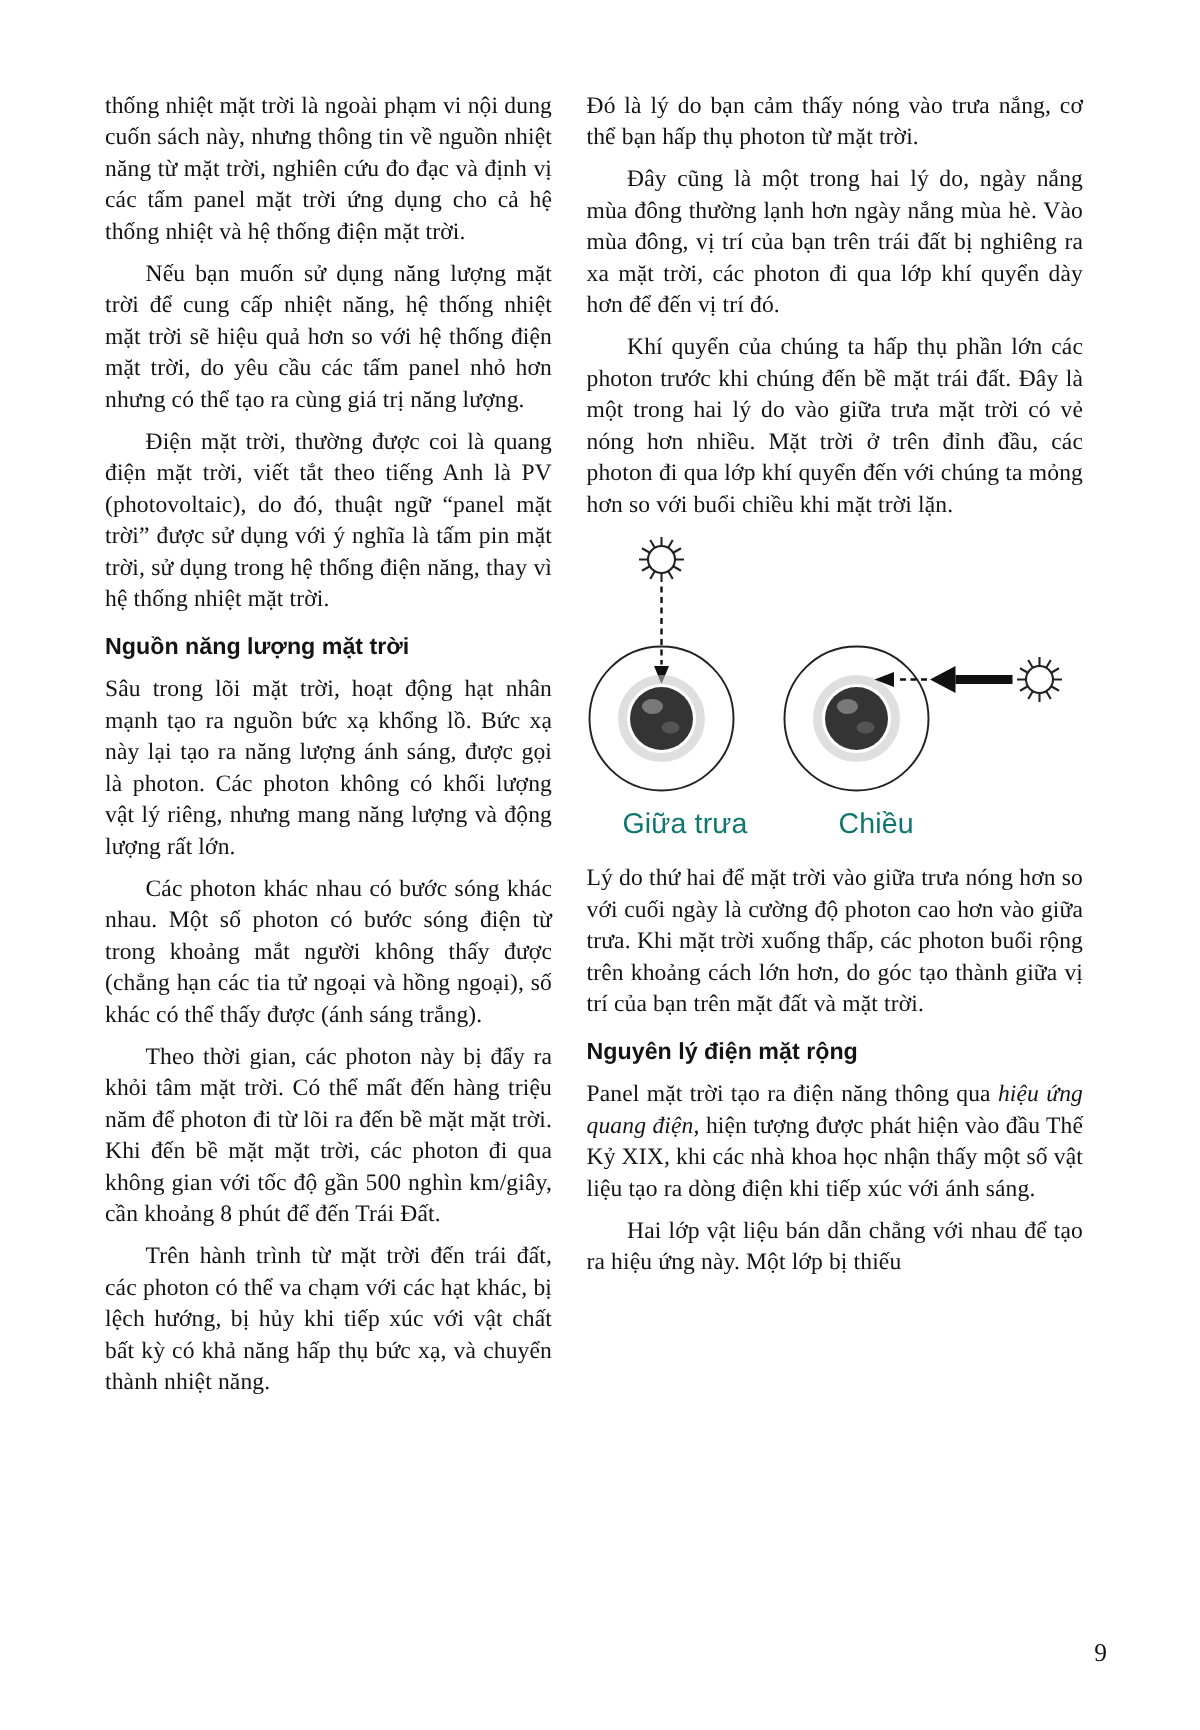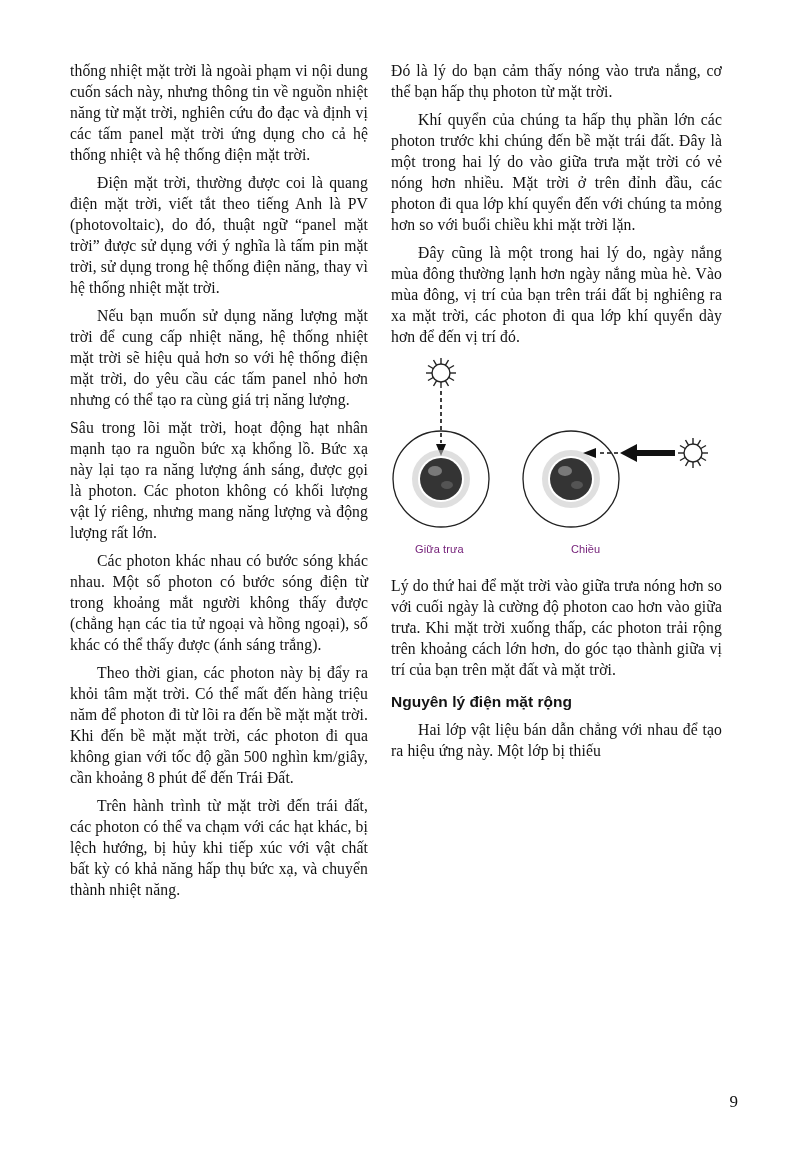--- a/index.html
+++ b/index.html
@@ -55,53 +55,54 @@
     height: 208px;
   }
   .figure svg { display: block; }
   .figure-labels {
     position: absolute;
     left: 0;
     top: 184px;
     width: 331px;
     height: 20px;
     font-family: "Liberation Sans", sans-serif;
-    font-size: 11px;
-    color: #701a75;
+    font-size: 19px;
+    color: #0f766e;
   }
   .figure-labels .lbl-noon { position: absolute; left: 24px; }
-  .figure-labels .lbl-afternoon { position: absolute; left: 180px; }
+  .figure-labels .lbl-afternoon { position: absolute; left: 168px; }
   .page-number {
     position: absolute;
     right: 62px;
     top: 1092px;
     font-size: 17px;
     color: #111;
   }
 </style>
 </head>
 <body>
 
 <div class="page">
   <div class="columns">
 
     <div class="col">
       <p>thống nhiệt mặt trời là ngoài phạm vi nội dung cuốn sách này, nhưng thông tin về nguồn nhiệt năng từ mặt trời, nghiên cứu đo đạc và định vị các tấm panel mặt trời ứng dụng cho cả hệ thống nhiệt và hệ thống điện mặt trời.</p>
+      <p class="indent">Nếu bạn muốn sử dụng năng lượng mặt trời để cung cấp nhiệt năng, hệ thống nhiệt mặt trời sẽ hiệu quả hơn so với hệ thống điện mặt trời, do yêu cầu các tấm panel nhỏ hơn nhưng có thể tạo ra cùng giá trị năng lượng.</p>
       <p class="indent">Điện mặt trời, thường được coi là quang điện mặt trời, viết tắt theo tiếng Anh là PV (photovoltaic), do đó, thuật ngữ “panel mặt trời” được sử dụng với ý nghĩa là tấm pin mặt trời, sử dụng trong hệ thống điện năng, thay vì hệ thống nhiệt mặt trời.</p>
-      <p class="indent">Nếu bạn muốn sử dụng năng lượng mặt trời để cung cấp nhiệt năng, hệ thống nhiệt mặt trời sẽ hiệu quả hơn so với hệ thống điện mặt trời, do yêu cầu các tấm panel nhỏ hơn nhưng có thể tạo ra cùng giá trị năng lượng.</p>
+      <div class="section-heading">Nguồn năng lượng mặt trời</div>
       <p>Sâu trong lõi mặt trời, hoạt động hạt nhân mạnh tạo ra nguồn bức xạ khổng lồ. Bức xạ này lại tạo ra năng lượng ánh sáng, được gọi là photon. Các photon không có khối lượng vật lý riêng, nhưng mang năng lượng và động lượng rất lớn.</p>
       <p class="indent">Các photon khác nhau có bước sóng khác nhau. Một số photon có bước sóng điện từ trong khoảng mắt người không thấy được (chẳng hạn các tia tử ngoại và hồng ngoại), số khác có thể thấy được (ánh sáng trắng).</p>
       <p class="indent">Theo thời gian, các photon này bị đẩy ra khỏi tâm mặt trời. Có thể mất đến hàng triệu năm để photon đi từ lõi ra đến bề mặt mặt trời. Khi đến bề mặt mặt trời, các photon đi qua không gian với tốc độ gần 500 nghìn km/giây, cần khoảng 8 phút để đến Trái Đất.</p>
       <p class="indent">Trên hành trình từ mặt trời đến trái đất, các photon có thể va chạm với các hạt khác, bị lệch hướng, bị hủy khi tiếp xúc với vật chất bất kỳ có khả năng hấp thụ bức xạ, và chuyển thành nhiệt năng.</p>
     </div>
 
     <div class="col">
       <p>Đó là lý do bạn cảm thấy nóng vào trưa nắng, cơ thể bạn hấp thụ photon từ mặt trời.</p>
+      <p class="indent">Đây cũng là một trong hai lý do, ngày nắng mùa đông thường lạnh hơn ngày nắng mùa hè. Vào mùa đông, vị trí của bạn trên trái đất bị nghiêng ra xa mặt trời, các photon đi qua lớp khí quyển dày hơn để đến vị trí đó.</p>
       <p class="indent">Khí quyển của chúng ta hấp thụ phần lớn các photon trước khi chúng đến bề mặt trái đất. Đây là một trong hai lý do vào giữa trưa mặt trời có vẻ nóng hơn nhiều. Mặt trời ở trên đỉnh đầu, các photon đi qua lớp khí quyển đến với chúng ta mỏng hơn so với buổi chiều khi mặt trời lặn.</p>
-      <p class="indent">Đây cũng là một trong hai lý do, ngày nắng mùa đông thường lạnh hơn ngày nắng mùa hè. Vào mùa đông, vị trí của bạn trên trái đất bị nghiêng ra xa mặt trời, các photon đi qua lớp khí quyển dày hơn để đến vị trí đó.</p>
 
       <div class="figure">
         <svg width="331" height="184" viewBox="0 0 331 184" xmlns="http://www.w3.org/2000/svg">
 
           <g>
 
             <g transform="translate(50,18)" stroke="#222" stroke-width="1.4" fill="#ffffff">
               <circle cx="0" cy="0" r="9"></circle>
               <line x1="9" y1="0" x2="15" y2="0"></line>
               <line x1="7.8" y1="4.5" x2="13" y2="7.5"></line>
@@ -159,20 +160,21 @@
               <line x1="7.8" y1="-4.5" x2="13" y2="-7.5"></line>
             </g>
           </g>
         </svg>
         <div class="figure-labels">
           <span class="lbl-noon">Giữa trưa</span>
           <span class="lbl-afternoon">Chiều</span>
         </div>
       </div>
 
-      <p>Lý do thứ hai để mặt trời vào giữa trưa nóng hơn so với cuối ngày là cường độ photon cao hơn vào giữa trưa. Khi mặt trời xuống thấp, các photon trải rộng trên khoảng cách lớn hơn, do góc tạo thành giữa vị trí của bạn trên mặt đất và mặt trời.</p>
+      <p>Lý do thứ hai để mặt trời vào giữa trưa nóng hơn so với cuối ngày là cường độ photon cao hơn vào giữa trưa. Khi mặt trời xuống thấp, các photon buổi rộng trên khoảng cách lớn hơn, do góc tạo thành giữa vị trí của bạn trên mặt đất và mặt trời.</p>
       <div class="section-heading">Nguyên lý điện mặt rộng</div>
+      <p><span>Panel mặt trời tạo ra điện năng thông qua </span><span class="italic">hiệu ứng quang điện</span><span>, hiện tượng được phát hiện vào đầu Thế Kỷ XIX, khi các nhà khoa học nhận thấy một số vật liệu tạo ra dòng điện khi tiếp xúc với ánh sáng.</span></p>
       <p class="indent">Hai lớp vật liệu bán dẫn chẳng với nhau để tạo ra hiệu ứng này. Một lớp bị thiếu</p>
     </div>
   </div>
 
   <div class="page-number">9</div>
 </div>
 
 </body></html>

